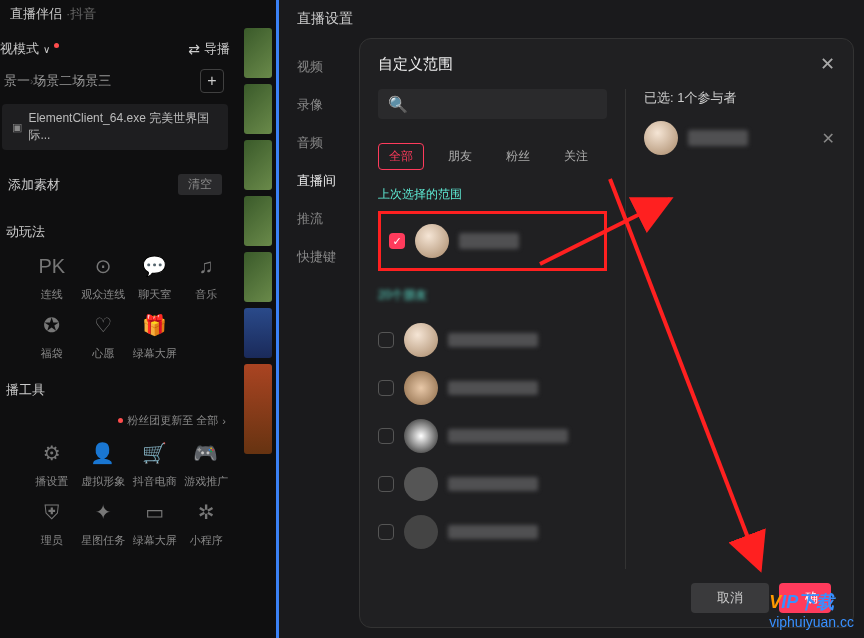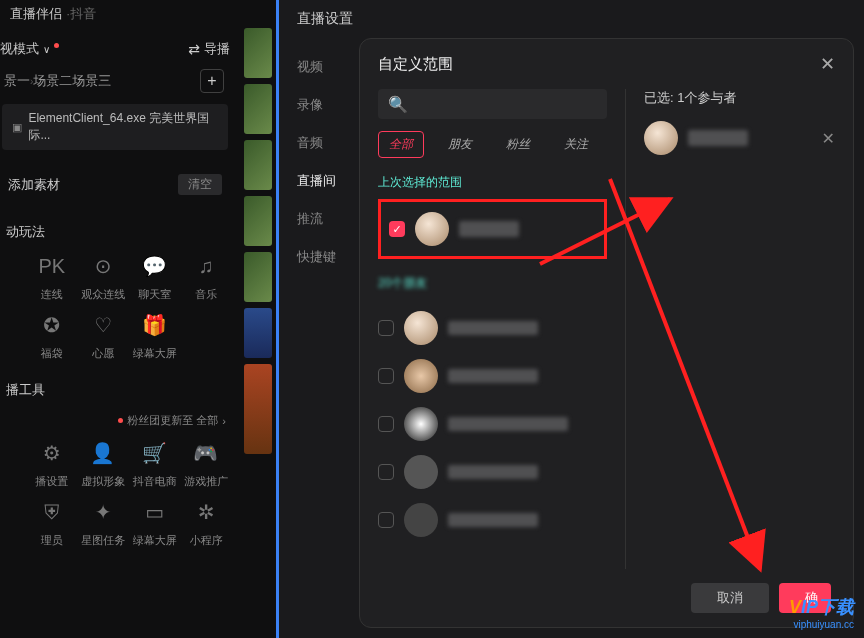--- a/index.html
+++ b/index.html
@@ -34,21 +34,21 @@
 .settings-nav { width: 80px; display: flex; flex-direction: column; padding-top: 10px; }
 .nav-item { font-size: 13px; color: #888; padding: 10px 0 10px 18px; cursor: pointer; }
 .nav-item.active { color: #eee; }
 .modal { background: #202022; border: 1px solid #333; border-radius: 12px; flex: 1; margin: 0 10px 10px 0; display: flex; flex-direction: column; position: relative; }
 .modal-header { display: flex; align-items: center; padding: 14px 18px; font-size: 15px; color: #eee; }
 .modal-close { margin-left: auto; font-size: 18px; color: #aaa; cursor: pointer; }
 .modal-body { display: flex; flex: 1; padding: 0 18px; gap: 18px; }
 .modal-left { flex: 1.2; }
 .modal-right { flex: 1; border-left: 1px solid #333; padding-left: 18px; }
 .search-box { background: #2a2a2c; border-radius: 4px; height: 30px; display: flex; align-items: center; padding: 0 10px; color: #777; }
-.filter-row { display: flex; gap: 14px; margin-top: 12px; font-size: 12px; align-items: center; font-style: italic; }
+.filter-row { display: flex; gap: 14px; margin-top: 24px; font-size: 12px; align-items: center; }
 .filter-chip { padding: 4px 10px; border-radius: 4px; color: #aaa; cursor: pointer; }
 .filter-chip.active { border: 1px solid #ff3b5c; color: #ff3b5c; }
 .section-label { font-size: 12px; color: #5eead4; margin-top: 16px; }
 .user-box { border: 3px solid #ff2020; margin-top: 8px; padding: 10px 8px; display: flex; align-items: center; gap: 10px; }
 .checkbox { width: 16px; height: 16px; border-radius: 4px; background: #ff3b5c; display: flex; align-items: center; justify-content: center; color: #fff; font-size: 11px; }
 .checkbox.empty { background: transparent; border: 1px solid #555; }
 .avatar { width: 34px; height: 34px; border-radius: 50%; background: radial-gradient(circle at 40% 35%, #f5e5d5, #a88868); }
 .blur-name { width: 60px; height: 16px; background: #505052; filter: blur(2px); border-radius: 2px; }
 .friend-list { margin-top: 12px; }
 .friend-item { display: flex; align-items: center; gap: 10px; padding: 7px 0; }
@@ -56,21 +56,21 @@
 .selected-label { font-size: 13px; color: #ccc; margin-bottom: 14px; }
 .selected-item { display: flex; align-items: center; gap: 10px; }
 .remove-x { margin-left: auto; font-size: 16px; color: #888; cursor: pointer; }
 .modal-footer { display: flex; justify-content: flex-end; gap: 10px; padding: 14px 22px; }
 .btn { padding: 6px 26px; border-radius: 4px; font-size: 13px; border: none; cursor: pointer; }
 .btn-cancel { background: #3a3a3c; color: #ccc; }
 .btn-confirm { background: #ff3b5c; color: #fff; width: 40px; overflow: hidden; }
 .watermark { position: absolute; bottom: 8px; right: 10px; font-size: 18px; font-weight: bold; font-style: italic; }
 .watermark .v { color: #ff9a00; }
 .watermark .txt { color: #3890ff; }
-.watermark .url { display: block; font-size: 10px; font-style: normal; color: #3890ff; font-weight: normal; text-align: right; }
+.watermark .url { display: block; font-size: 14px; font-style: normal; color: #3890ff; font-weight: normal; text-align: right; }
 .arrow-svg { position: absolute; top: 0; left: 0; width: 100%; height: 100%; pointer-events: none; z-index: 50; }
 </style>
 </head>
 <body>
 
 <div class="topbar">
   <span class="app-name">直播伴侣</span>
   <span class="sub">·抖音</span>
   <span class="right">⊕ 丰播中</span>
 </div>

